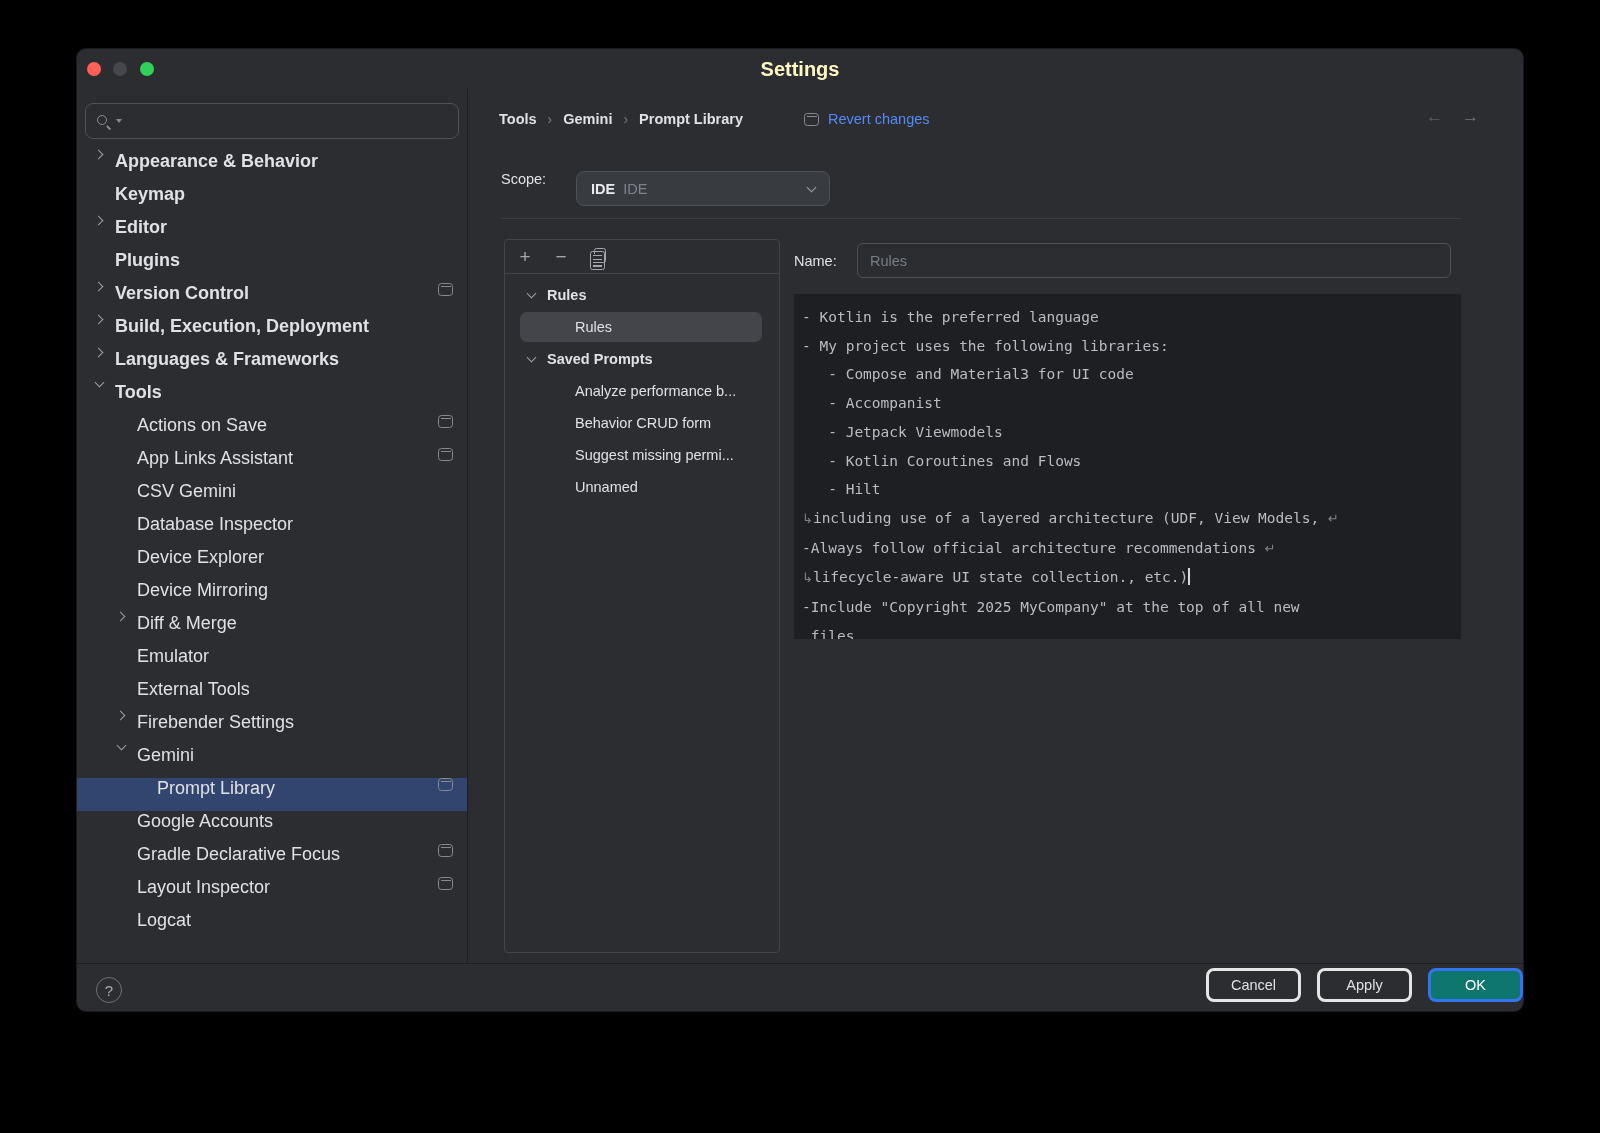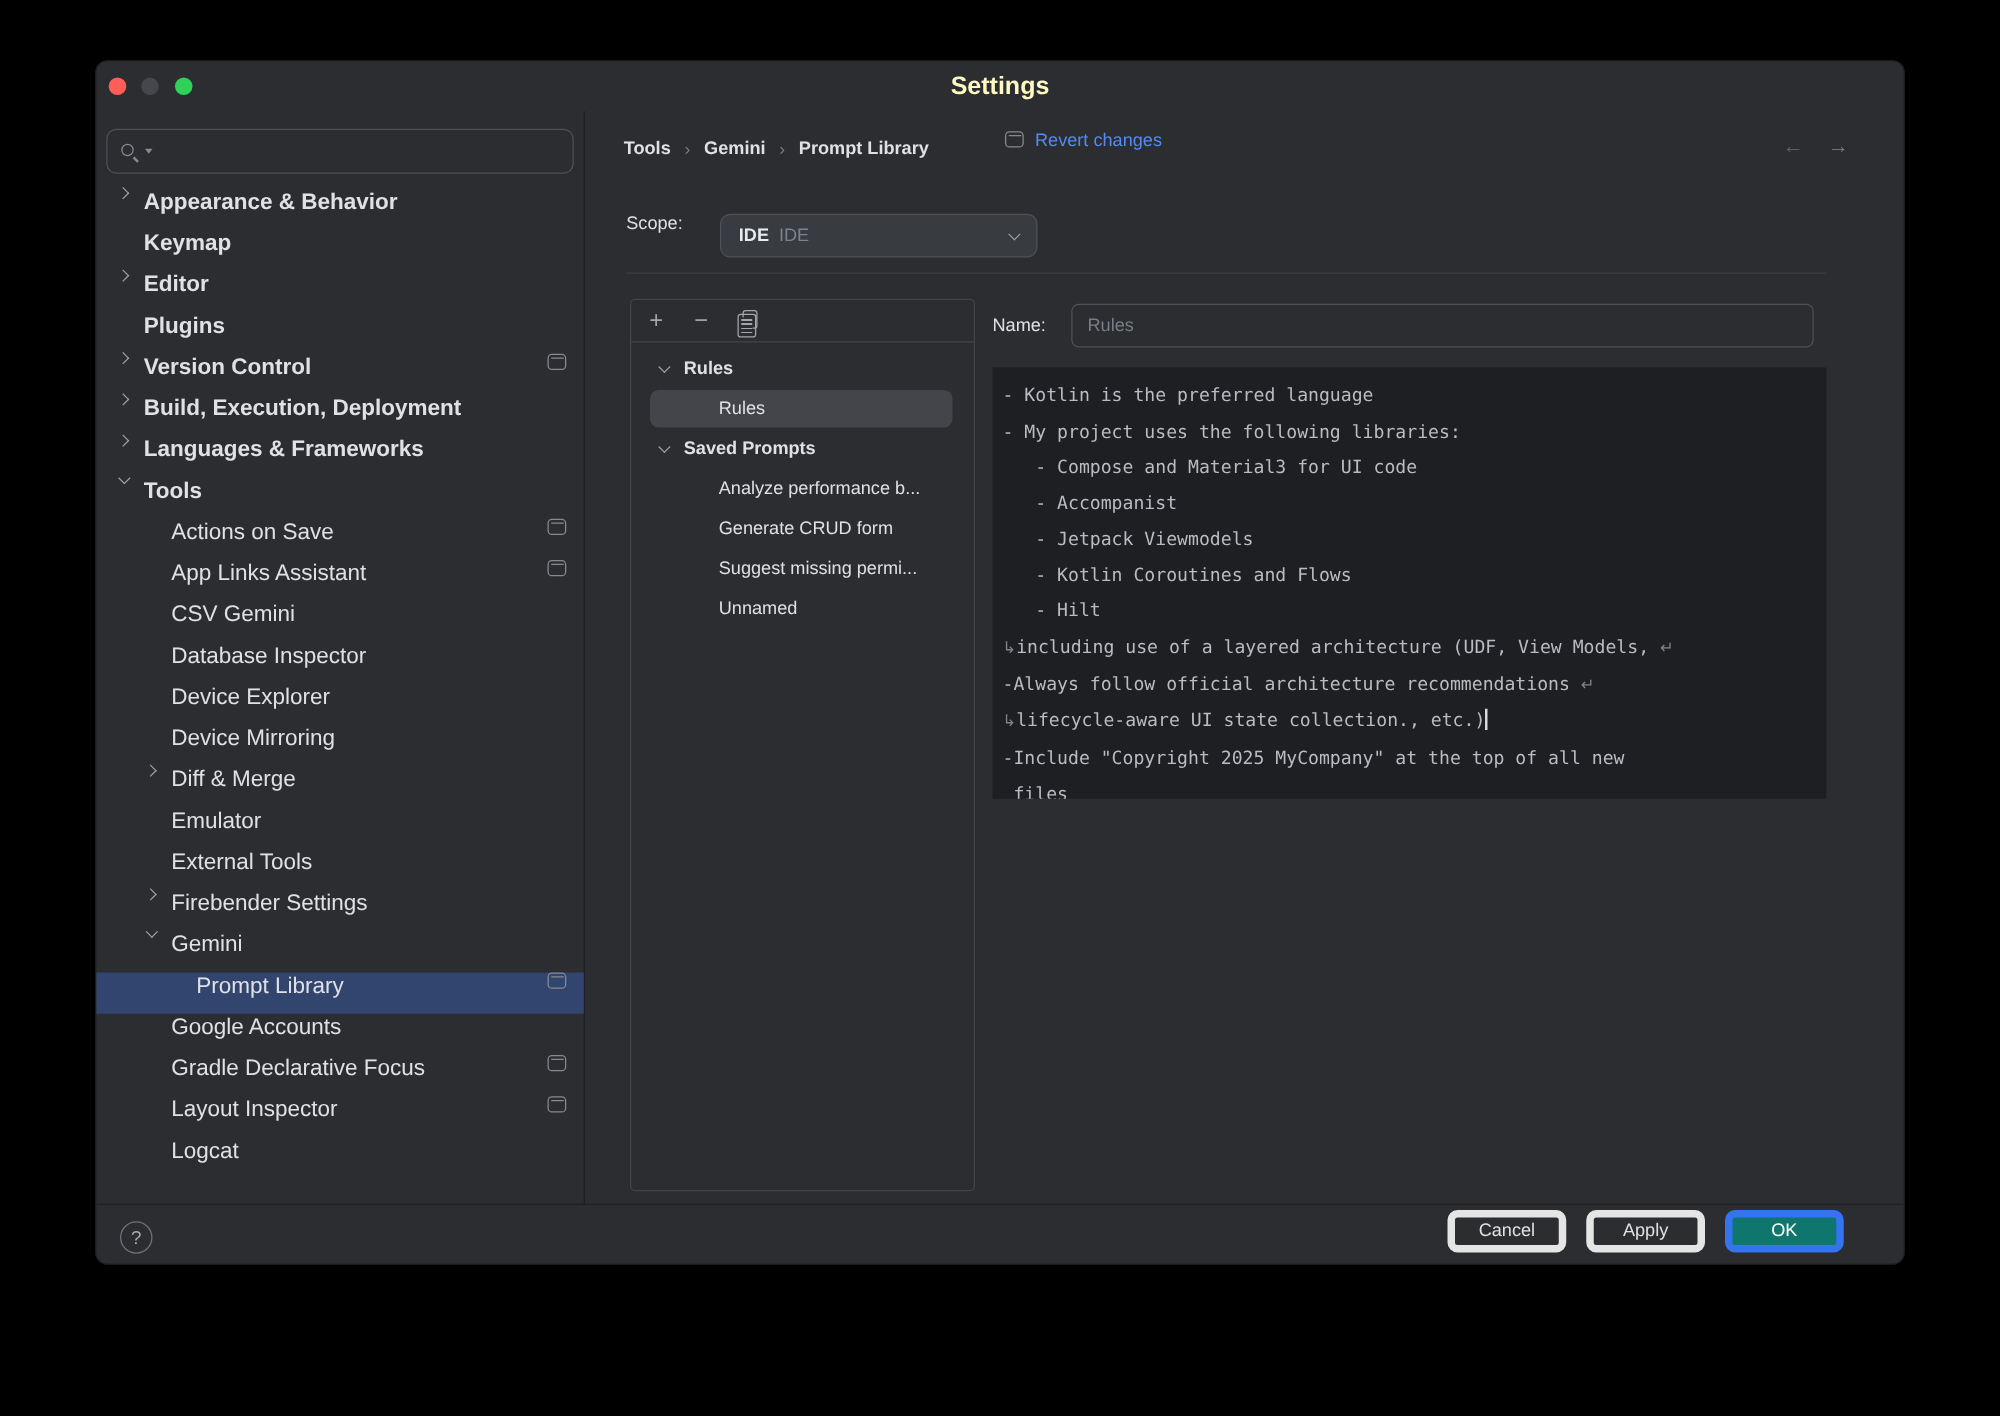--- a/index.html
+++ b/index.html
@@ -42,21 +42,21 @@
   .nav-label{margin-left:4px;white-space:nowrap;}
   .nav-row .win-icon{margin-left:auto;margin-right:14px;}
   .win-icon{position:relative;width:15px;height:13px;border:1.2px solid #868a91;border-radius:3.5px;
     display:inline-block;flex:0 0 auto;}
   .win-icon::after{content:"";position:absolute;left:1.5px;right:1.5px;top:2.2px;height:1.2px;background:#868a91;}
   
   .content{position:absolute;left:392px;top:40px;width:1056px;height:874px;}
   .breadcrumb{position:absolute;left:30px;top:16px;height:28px;display:flex;align-items:center;gap:11px;
     color:#dfe1e5;font-size:14.5px;font-weight:700;}
   .crumb-sep{color:#787c84;font-weight:400;font-size:14px;}
-  .revert{position:absolute;left:335px;top:16px;height:28px;display:flex;gap:9px;}
+  .revert{position:absolute;left:335px;top:16px;height:28px;display:flex;align-items:center;gap:9px;}
   .revert-label{color:#548af7;font-size:14.5px;}
   .hist-arrow{position:absolute;top:18px;font-size:17px;color:#5c6066;}
   .hist-arrow.fwd{color:#70747b;}
   .scope-row{position:absolute;left:32px;top:82px;height:35px;display:flex;align-items:flex-start;}
   .scope-label{color:#dfe1e5;font-size:14.5px;}
   .scope-select{position:absolute;left:75px;top:0;width:254px;height:35px;background:#383b40;
     border:1px solid #4e5157;border-radius:8px;display:flex;align-items:center;padding:0 14px;gap:8px;}
   .scope-bold{color:#e8eaee;font-weight:700;font-size:14.5px;}
   .scope-dim{color:#7e838b;font-size:14.5px;}
   .scope-select .chev{margin-left:auto;border-color:#9da0a8;}
@@ -93,21 +93,21 @@
   .ed-line{font-family:"DejaVu Sans Mono",monospace;font-size:14.5px;line-height:28.7px;
     color:#b9bcc3;white-space:pre;}
   .wrap-mark{color:#7f838b;font-family:"DejaVu Sans",sans-serif;font-size:13px;}
   .caret{display:inline-block;width:1.6px;height:17px;background:#d6d8dd;vertical-align:-3px;}
   
   .footer{position:absolute;left:0;top:914px;width:100%;height:50px;border-top:1px solid #1e1f22;}
   .help-btn{position:absolute;left:19px;top:13px;width:26px;height:26px;border:1.3px solid #6f737a;
     border-radius:50%;color:#a8abb2;font-size:15px;display:flex;align-items:center;justify-content:center;}
   .btn{position:absolute;top:4px;width:95px;height:34px;border-radius:8px;font-size:14.5px;
     display:flex;align-items:center;justify-content:center;color:#dfe1e5;
-    border:6px solid #e5e5e5;background:transparent;font-family:"Liberation Sans",sans-serif;}
+    border:3px solid #e5e5e5;background:transparent;font-family:"Liberation Sans",sans-serif;margin-left:48px;}
   .btn.cancel{left:1081px;}
   .btn.apply{left:1192px;}
   .btn.ok{left:1303px;background:#0f766e;border-color:#3574f0;color:#fff;}
 </style>
 </head>
 <body>
 
 <div class="window">
 
   <div class="titlebar">
@@ -296,21 +296,21 @@
           <div class="tree-row tree-group">
             <span class="chev-box">
               <i class="chev down"></i>
             </span>
             <span class="tree-label">Saved Prompts</span>
           </div>
           <div class="tree-row tree-item">
             <span class="tree-label">Analyze performance b...</span>
           </div>
           <div class="tree-row tree-item">
-            <span class="tree-label">Generate CRUD form</span>
+            <span class="tree-label">Behavior CRUD form</span>
           </div>
           <div class="tree-row tree-item">
             <span class="tree-label">Suggest missing permi...</span>
           </div>
           <div class="tree-row tree-item">
             <span class="tree-label">Unnamed</span>
           </div>
         </div>
     </div>
 

